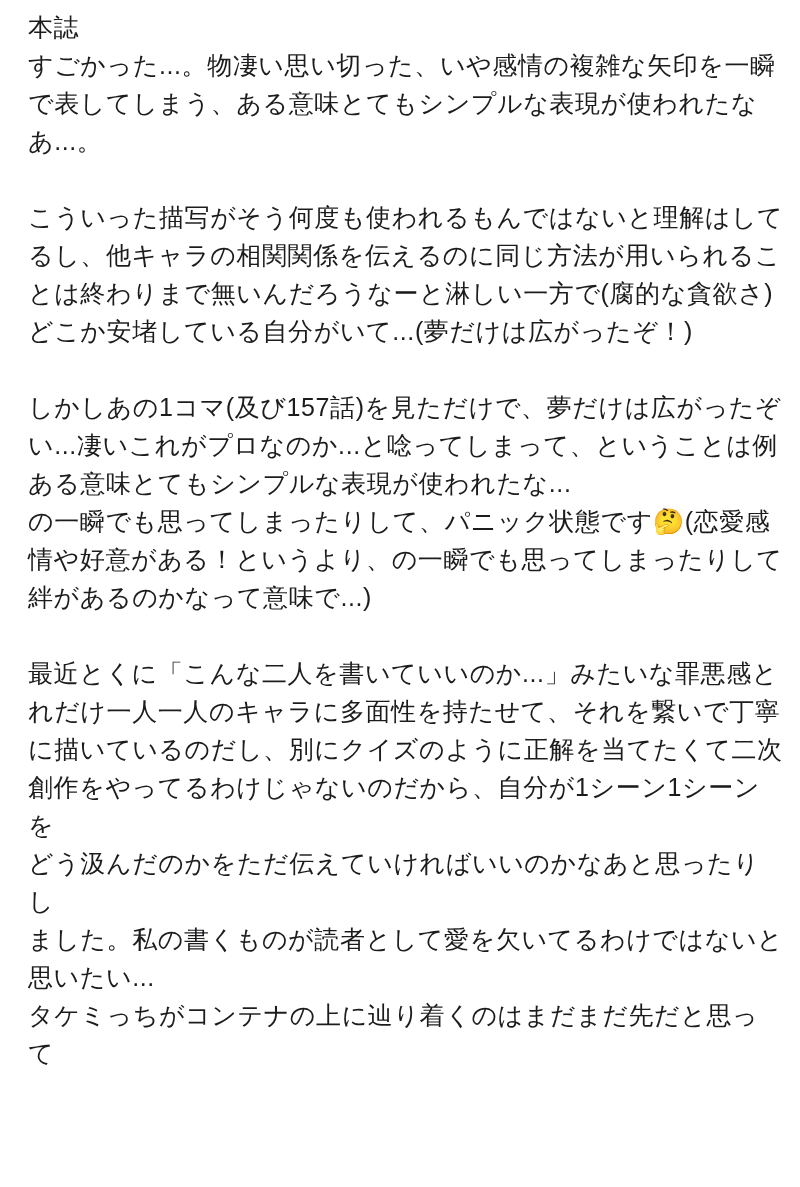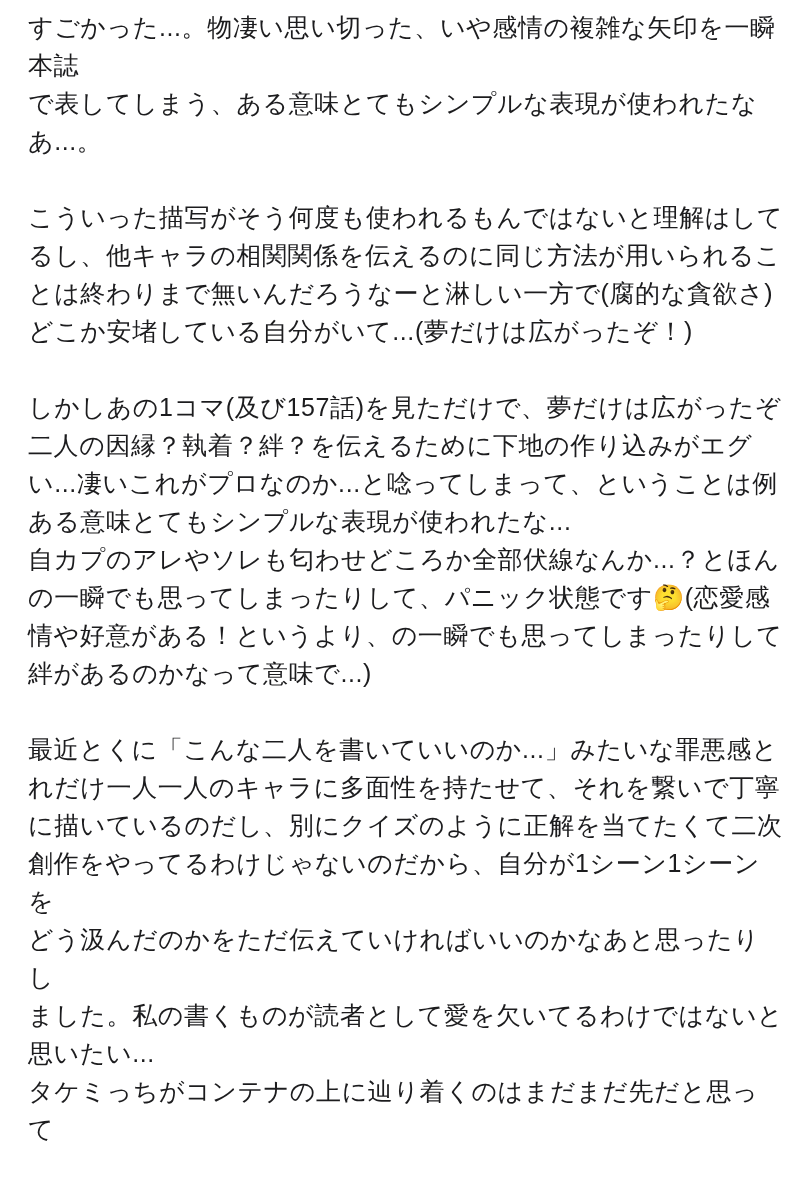--- a/index.html
+++ b/index.html
@@ -28,35 +28,33 @@
     min-height: 38px;
   }
   .line.blank {
     min-height: 38px;
   }
 </style>
 </head>
 <body style="background: rgb(255, 255, 255);">
 
 <div class="note" style="color: rgb(28, 28, 30);">
+    <div class="line">本誌</div>
     <div class="line">すごかった...。物凄い思い切った、いや感情の複雑な矢印を一瞬</div>
-    <div class="line">本誌</div>
     <div class="line">で表してしまう、ある意味とてもシンプルな表現が使われたな</div>
     <div class="line">あ...。</div>
     <div class="line blank">&nbsp;</div>
     <div class="line">こういった描写がそう何度も使われるもんではないと理解はして</div>
     <div class="line">るし、他キャラの相関関係を伝えるのに同じ方法が用いられるこ</div>
     <div class="line">とは終わりまで無いんだろうなーと淋しい一方で(腐的な貪欲さ)</div>
     <div class="line">どこか安堵している自分がいて...(夢だけは広がったぞ！)</div>
     <div class="line blank">&nbsp;</div>
     <div class="line">しかしあの1コマ(及び157話)を見ただけで、夢だけは広がったぞ</div>
-    <div class="line">二人の因縁？執着？絆？を伝えるために下地の作り込みがエグ</div>
     <div class="line">い...凄いこれがプロなのか...と唸ってしまって、ということは例</div>
     <div class="line">ある意味とてもシンプルな表現が使われたな...</div>
-    <div class="line">自カプのアレやソレも匂わせどころか全部伏線なんか...？とほん</div>
     <div class="line">の一瞬でも思ってしまったりして、パニック状態です🤔(恋愛感</div>
     <div class="line">情や好意がある！というより、の一瞬でも思ってしまったりして</div>
     <div class="line">絆があるのかなって意味で...)</div>
     <div class="line blank">&nbsp;</div>
     <div class="line">最近とくに「こんな二人を書いていいのか...」みたいな罪悪感と</div>
     <div class="line">れだけ一人一人のキャラに多面性を持たせて、それを繋いで丁寧</div>
     <div class="line">に描いているのだし、別にクイズのように正解を当てたくて二次</div>
     <div class="line">創作をやってるわけじゃないのだから、自分が1シーン1シーンを</div>
     <div class="line">どう汲んだのかをただ伝えていければいいのかなあと思ったりし</div>
     <div class="line">ました。私の書くものが読者として愛を欠いてるわけではないと</div>

